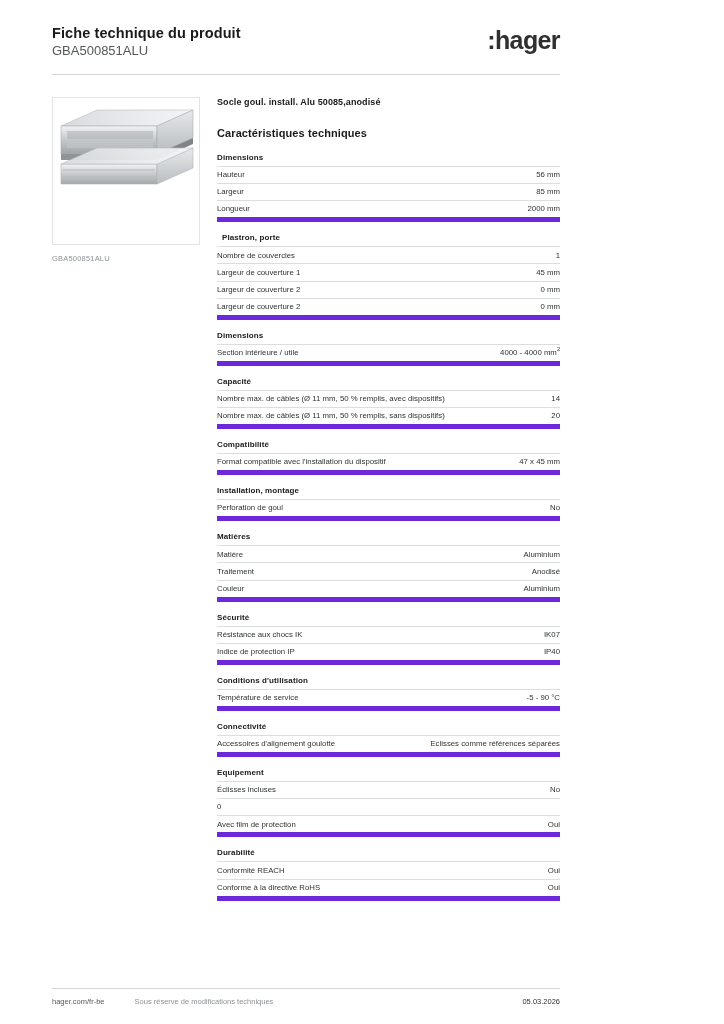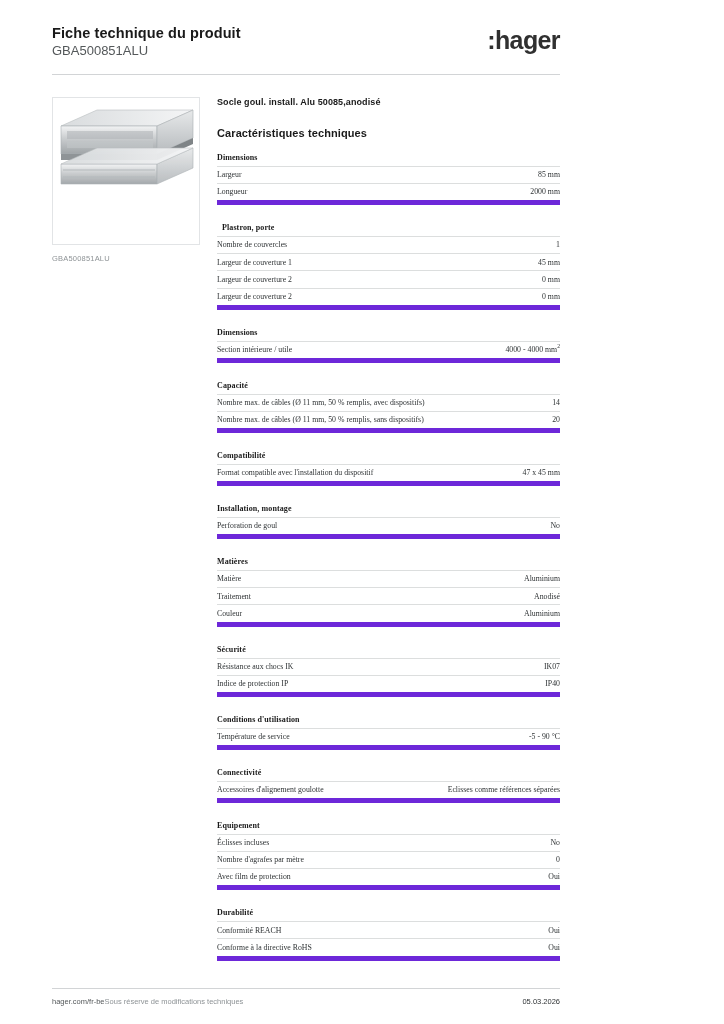--- a/index.html
+++ b/index.html
@@ -99,21 +99,21 @@
     letter-spacing: 0.1px;
   }
   .section-title {
     font-size: 11px;
     font-weight: bold;
     color: #1a1a1a;
     margin-bottom: 14px;
     letter-spacing: 0.1px;
   }
 
-  .group { margin-bottom: 18px; font-family: Liberation Serif, serif; }
+  .group { margin-bottom: 11px; }
   .group-title {
     font-size: 8px;
     font-weight: bold;
     color: #1a1a1a;
     padding-bottom: 4px;
     letter-spacing: 0.1px;
   }
   .group-title.indent { padding-left: 5px; }
 
   .rows { width: 100%; }
@@ -149,20 +149,21 @@
   .footer-rule {
     border-top: 1px solid #d2d4d6;
     margin-bottom: 8px;
   }
   .footer-inner {
     display: flex;
     justify-content: space-between;
     align-items: center;
     font-size: 7.5px;
     color: #54585a;
+    gap: 30px;
   }
   .footer-center {
     color: #8e9396;
     flex: 1 1 auto;
     text-align: left;
   }
   .footer-left { flex: 0 0 auto; }
   .footer-right { flex: 0 0 auto; color: #2e3234; }
   a.footer-link { color: #54585a; text-decoration: none; }
 </style>
@@ -225,20 +226,24 @@
 
     <div class="right-col">
       <div class="product-name">Socle goul. install. Alu 50085,anodisé</div>
       <div class="section-title">Caractéristiques techniques</div>
 
       <div id="groups-container">
           <div class="group">
             <div class="group-title">Dimensions</div>
             <div class="rows">
               <div class="row">
+                <div class="label">Hauteur</div>
+                <div class="value">56 mm</div>
+              </div>
+              <div class="row">
                 <div class="label">Largeur</div>
                 <div class="value">85 mm</div>
               </div>
               <div class="row">
                 <div class="label">Longueur</div>
                 <div class="value">2000 mm</div>
               </div>
             </div>
           </div>
           <div class="group">
@@ -351,21 +356,20 @@
             </div>
           </div>
           <div class="group">
             <div class="group-title">Equipement</div>
             <div class="rows">
               <div class="row">
                 <div class="label">Éclisses incluses</div>
                 <div class="value">No</div>
               </div>
               <div class="row">
-                <div class="label">Nombre d'agrafes par mètre</div>
                 <div class="value">0</div>
               </div>
               <div class="row">
                 <div class="label">Avec film de protection</div>
                 <div class="value">Oui</div>
               </div>
             </div>
           </div>
           <div class="group">
             <div class="group-title">Durabilité</div>

